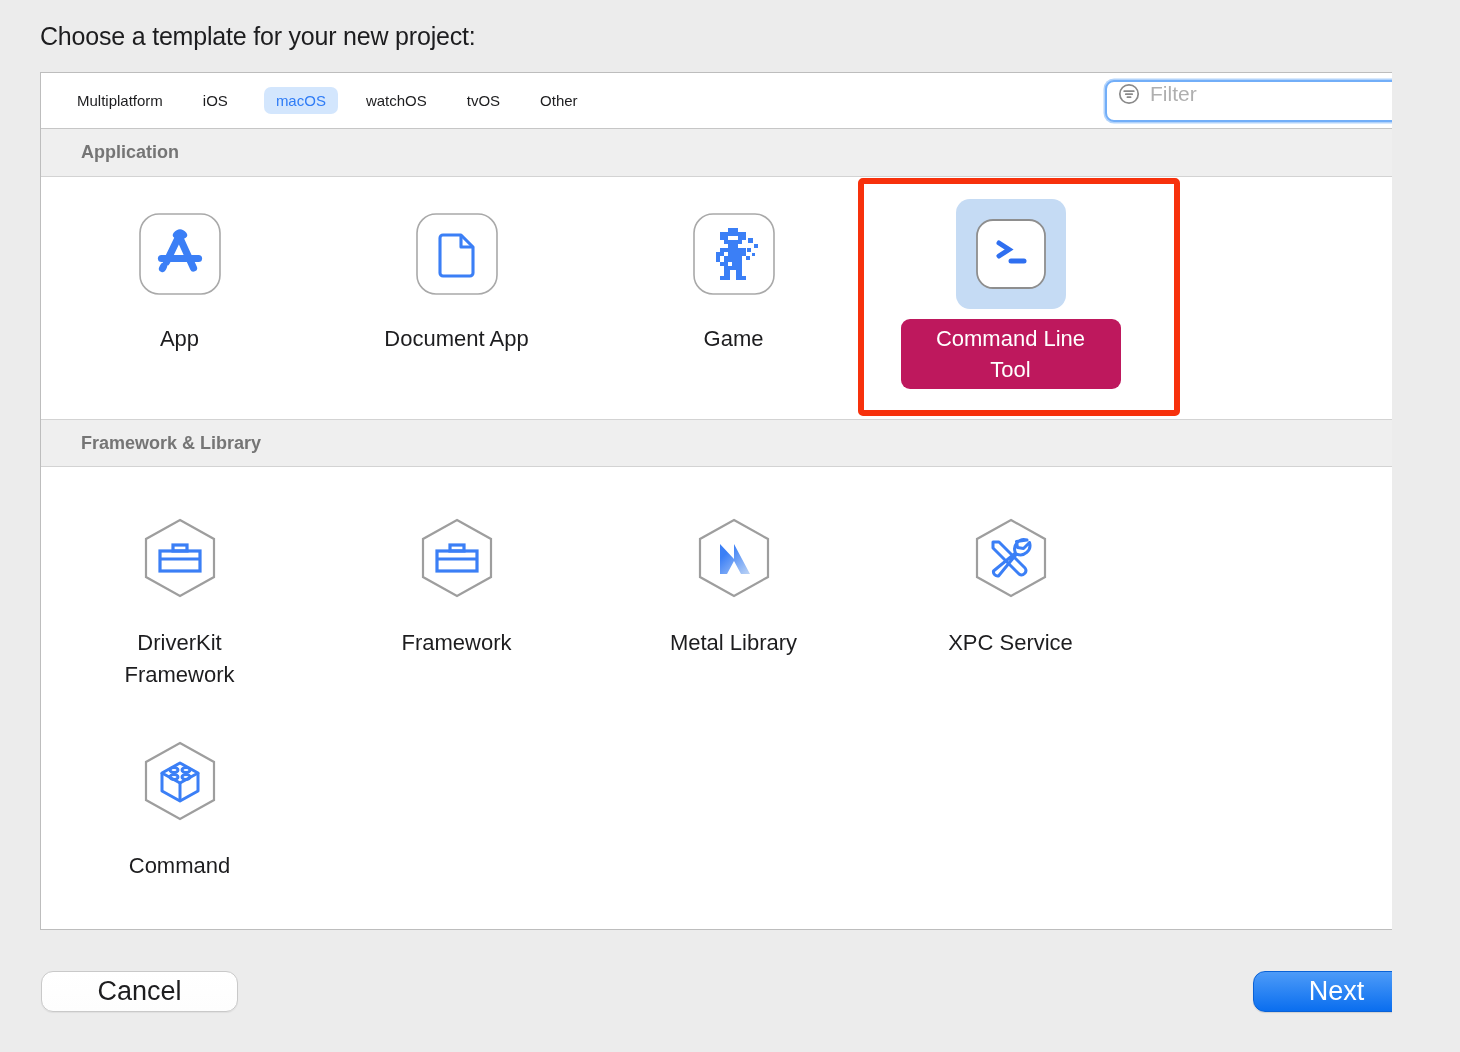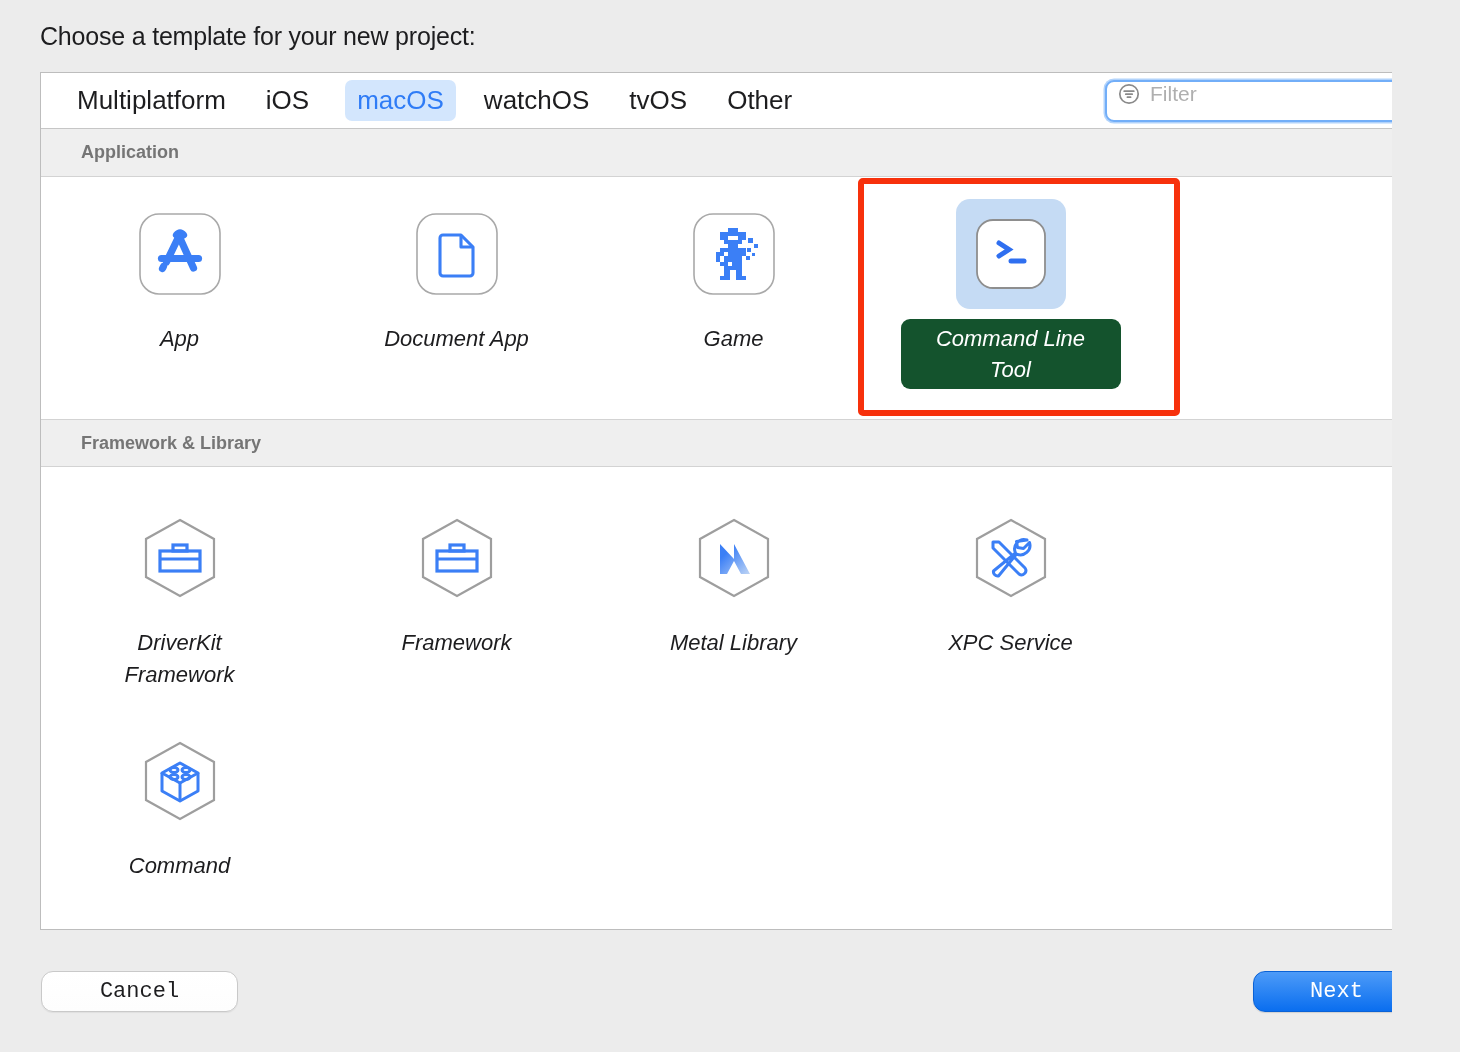--- a/index.html
+++ b/index.html
@@ -42,21 +42,21 @@
   .tabbar {
     position: relative;
     height: 56px;
     background: #FFFFFF;
     border-bottom: 1px solid #C6C6C6;
     display: flex;
     align-items: center;
     padding-left: 24px;
   }
   .tab {
-    font-size: 26px;
+    font-size: 15px;
     color: #1d1d1f;
     padding: 5px 12px;
     margin-right: 16px;
     border-radius: 7px;
     white-space: nowrap;
     cursor: default;
   }
   .tab.selected {
     background: #D3E6FD;
     color: #2F7CF6;
@@ -122,24 +122,23 @@
   .icon-box.highlight { background: #C5DBF4; }
   .cell-label {
     margin-top: 10px;
     font-size: 22px;
     color: #1d1d1f;
     text-align: center;
     line-height: 1.42;
     max-width: 220px;
     padding: 4px 14px;
     border-radius: 9px;
-    font-style: italic;
   }
   .cell-label.selected {
-    background: #14532d;
+    background: #be185d;
     color: #FFFFFF;
   }
 
   .section-app { padding-bottom: 20px; }
   .section-fw  { padding-bottom: 14px; margin-top: 14px; }
 
   
   .annot {
     position: absolute;
     left: 858px; top: 178px;
@@ -147,27 +146,26 @@
     border: 6px solid #F7310C;
     border-radius: 5px;
     pointer-events: none;
     z-index: 40;
   }
 
   
   .btn {
     position: absolute;
     border-radius: 12px;
-    font-size: 22px;
+    font-size: 27px;
     display: flex;
     align-items: center;
     justify-content: center;
     cursor: default;
     user-select: none;
-    font-family: Liberation Mono, monospace;
   }
   .btn-cancel {
     left: 41px; top: 971px;
     width: 197px; height: 41px;
     background: linear-gradient(#FFFFFF, #FDFDFD);
     border: 1px solid #C9C9C9;
     color: #1d1d1f;
     box-shadow: 0 1px 1px rgba(0,0,0,0.06);
   }
   .btn-previous {

